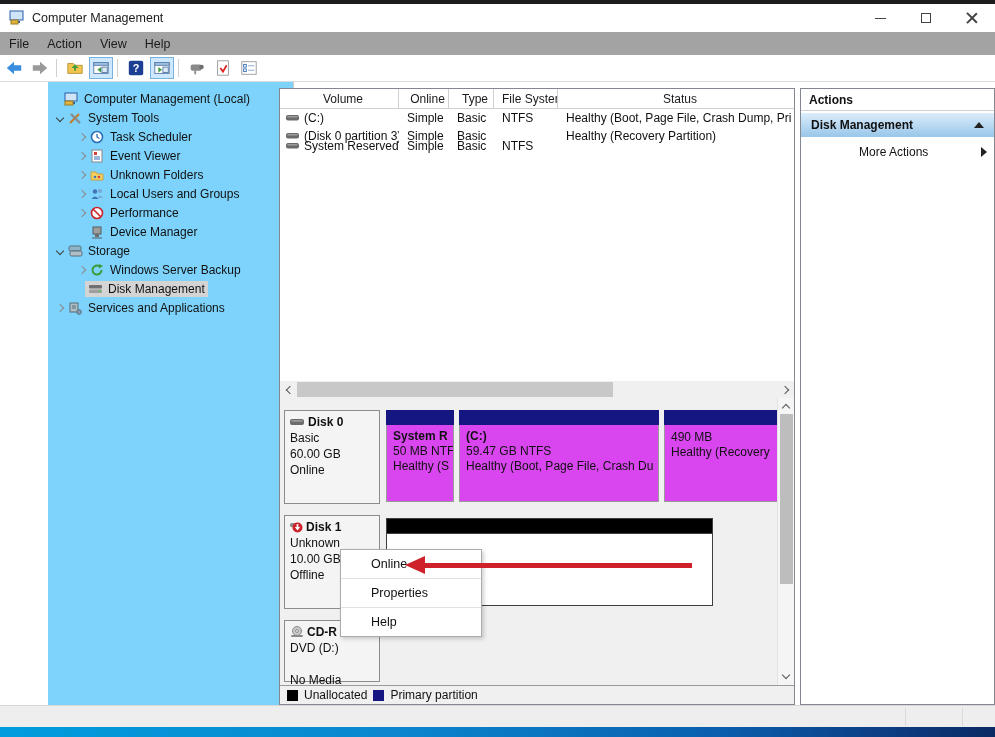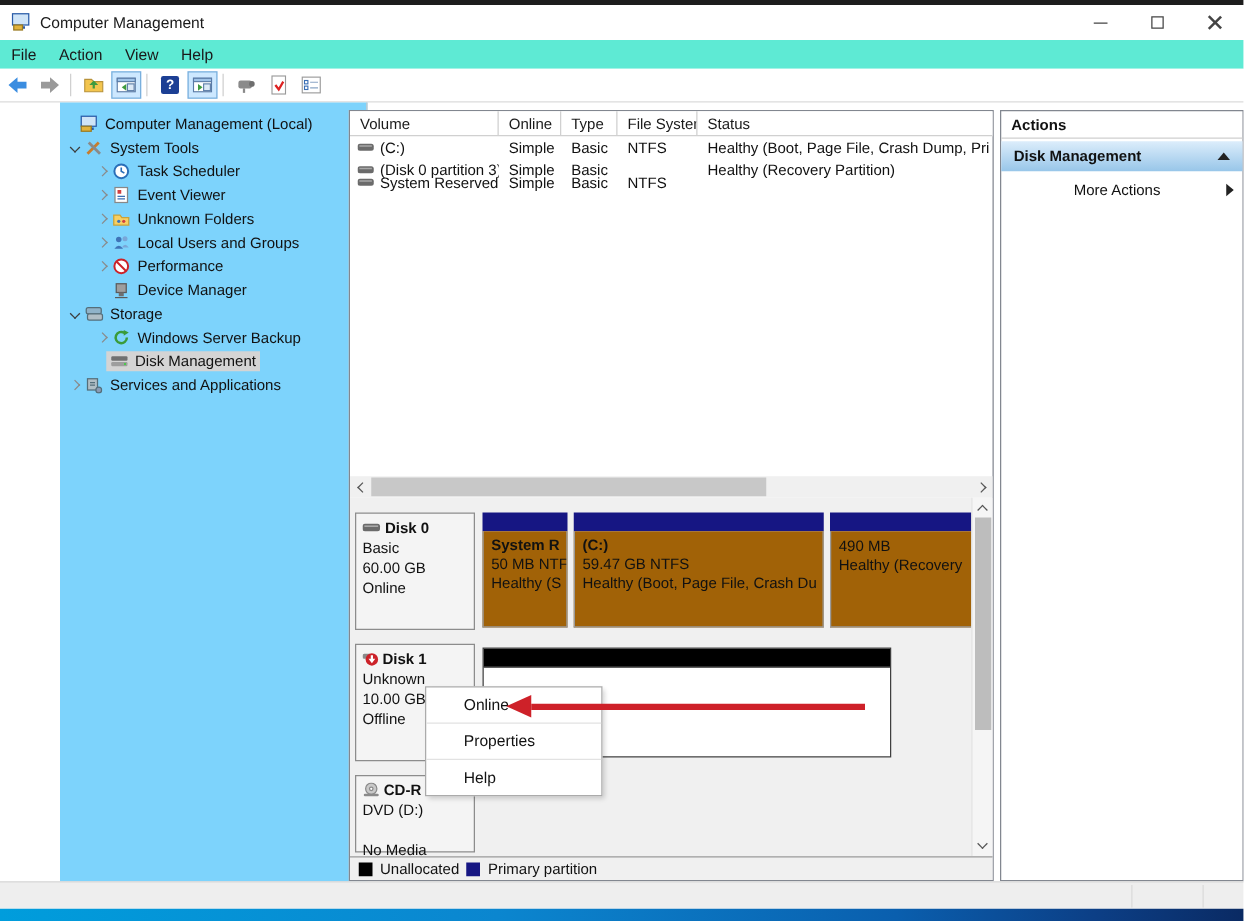--- a/index.html
+++ b/index.html
@@ -15,21 +15,21 @@
   .title-text { position:absolute; left:32px; top:7px; font-size:12.5px; color:#1a1a1a; }
   .winctl { position:absolute; top:0; width:46px; height:28px; display:flex; align-items:center; justify-content:center; }
   .ctl-min { right:92px; } .ctl-max { right:46px; } .ctl-close { right:0; }
   .glyph-min { width:11px; height:0; border-top:1.5px solid #444; }
   .glyph-max { width:10px; height:10px; border:1.3px solid #444; }
   .glyph-close { position:relative; width:12px; height:12px; }
   .glyph-close::before,.glyph-close::after { content:""; position:absolute; left:5px; top:-1px; width:1.5px; height:14px; background:#444; }
   .glyph-close::before { transform:rotate(45deg);} .glyph-close::after { transform:rotate(-45deg);}
 
   
-  .menubar { position:absolute; left:0; top:32px; width:995px; height:23px; background:#5eead4; display:flex; align-items:center; }
+  .menubar { position:absolute; left:0; top:32px; width:995px; height:23px; background:#a3a3a3; display:flex; align-items:center; }
   .menu-item { padding:3px 9px; font-size:12.5px; color:#1a1a1a; }
 
   
   .toolbar { position:absolute; left:0; top:55px; width:995px; height:27px; background:#fff; border-bottom:1px solid #dcdcdc; display:flex; align-items:center; }
   .tbi { width:24px; height:22px; margin-left:2px; display:flex; align-items:center; justify-content:center; }
   .tbi.boxed { background:#cde8ff; border:1px solid #7ab0dd; }
   .tb-sep { width:1px; height:18px; background:#d0d0d0; margin:0 4px; }
 
   
   .tree-panel { position:absolute; left:0; top:82px; width:246px; height:628px; background:#7dd3fc; border-right:1px solid #c9c9c9; padding-top:7px;margin-left:48px; }
@@ -37,21 +37,21 @@
   .chev { width:6px; height:6px; border-right:1.4px solid #8a8a8a; border-bottom:1.4px solid #8a8a8a; display:inline-block; flex:none; }
   .chev.col { transform:rotate(-45deg); }
   .chev.exp { transform:rotate(45deg); border-color:#3c3c3c; }
   .chev.none { border:none; }
   .ticon { width:16px; height:14px; margin:0 4px 0 5px; flex:none; display:flex; align-items:center; }
   .tsel { background:#d4d4d4; padding:1px 3px; }
   .lvl0 { padding-left:5px; } .lvl1 { padding-left:9px; } .lvl2 { padding-left:31px; }
 
   .main-panel { position:absolute; left:279px; top:88px; width:516px; height:617px; background:#fff; border:1px solid #828790; }
   .vol-header { position:absolute; left:0; top:0; width:514px; height:20px; display:flex; border-bottom:1px solid #d0d0d0; background:#fff; }
-  .vh-cell { border-right:1px solid #d0d0d0; padding:3px 0 0 8px; font-size:12px; color:#1a1a1a; overflow:hidden; white-space:nowrap; }
+  .vh-cell { border-right:1px solid #d0d0d0; padding:3px 0 0 8px; font-size:12px; color:#1a1a1a; overflow:hidden; white-space:nowrap;text-align:center; }
   .vol-row { position:absolute; left:0; width:514px; height:18px; display:flex; align-items:center; }
   .vr-cell { padding-left:8px; overflow:hidden; white-space:nowrap; flex:none; font-size:12px; }
   .c-vol{width:119px;} .c-lay{width:50px;} .c-typ{width:45px;} .c-fs{width:64px;} .c-st{width:236px; flex:1;}
   .vol-ico { width:14px; height:8px; margin:0 4px 0 6px; flex:none; }
   .c-vol.vr-cell{ padding-left:0; display:flex; align-items:center; }
 
   
   .hscroll { position:absolute; left:0; top:292px; width:514px; height:17px; background:#f0f0f0; }
   .hs-thumb { position:absolute; left:17px; top:1px; width:316px; height:15px; background:#c8c8c8; }
   .sb-arrow { position:absolute; width:17px; height:17px; display:flex; align-items:center; justify-content:center; }
@@ -67,21 +67,21 @@
   .vs-thumb { position:absolute; left:2px; top:16px; width:13px; height:170px; background:#bdbdbd; }
 
   .dlabel { position:absolute; left:4px; width:96px; background:#f4f4f4; border:1px solid #8c8c8c; padding:4px 0 0 5px; }
   .dl-title { font-weight:bold; display:flex; align-items:center; gap:3px; font-size:12px; }
   .dl-line { font-size:12px; margin-top:2px; white-space:nowrap; overflow:hidden; }
   .d0 { top:12px; height:94px; } .d1 { top:117px; height:94px; } .dcd { top:222px; height:62px; }
 
   .parts { position:absolute; left:106px; top:12px; height:92px; display:flex; gap:5px; }
   .pbox { display:flex; flex-direction:column; }
   .pband { height:15px; background:#161683; }
-  .pbody { flex:1; background:#a16207; border:1px solid #9a9a9a; border-top:none; padding:4px 16px 0 6px; overflow:hidden; }
+  .pbody { flex:1; background:#d946ef; border:1px solid #9a9a9a; border-top:none; padding:4px 16px 0 6px; overflow:hidden; }
   .p-t { font-weight:bold; font-size:12px; white-space:nowrap; }
   .p-l { font-size:12px; margin-top:1px; white-space:nowrap; }
 
   .d1strip { position:absolute; left:106px; top:120px; width:327px; height:88px; border:1px solid #3f3f3f; background:#fff; }
   .d1band { height:15px; background:#000; border-bottom:1px solid #3f3f3f; }
 
   .legend { position:absolute; left:0; top:596px; width:514px; height:19px; border-top:1px solid #9a9a9a; background:#f0f0f0; display:flex; align-items:center; padding-left:7px; gap:6px; }
   .sw { width:11px; height:11px; display:inline-block; flex:none; }
   .sw-unalloc { background:#000; } .sw-primary { background:#161683; }
   .lg-label { margin-right:0; }

